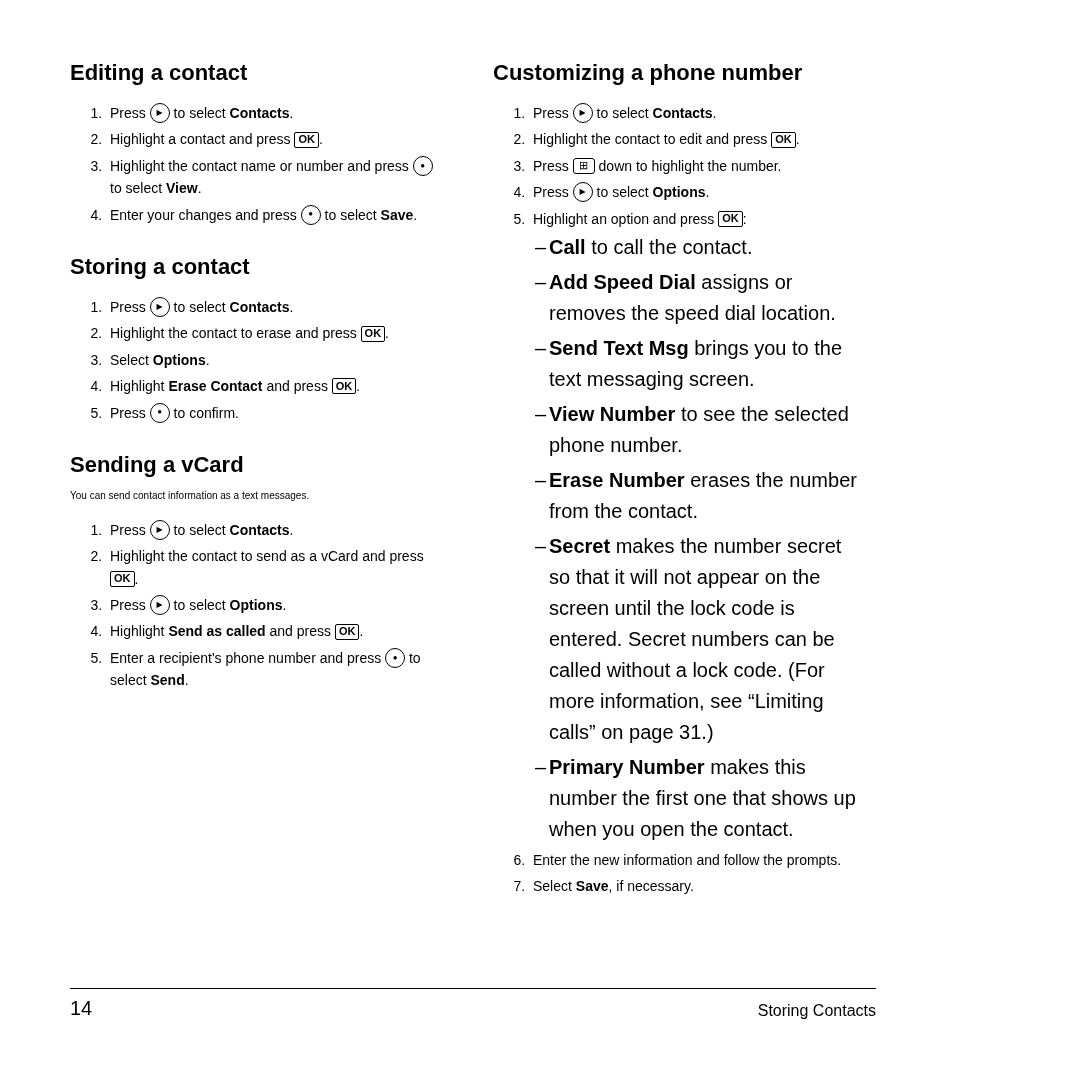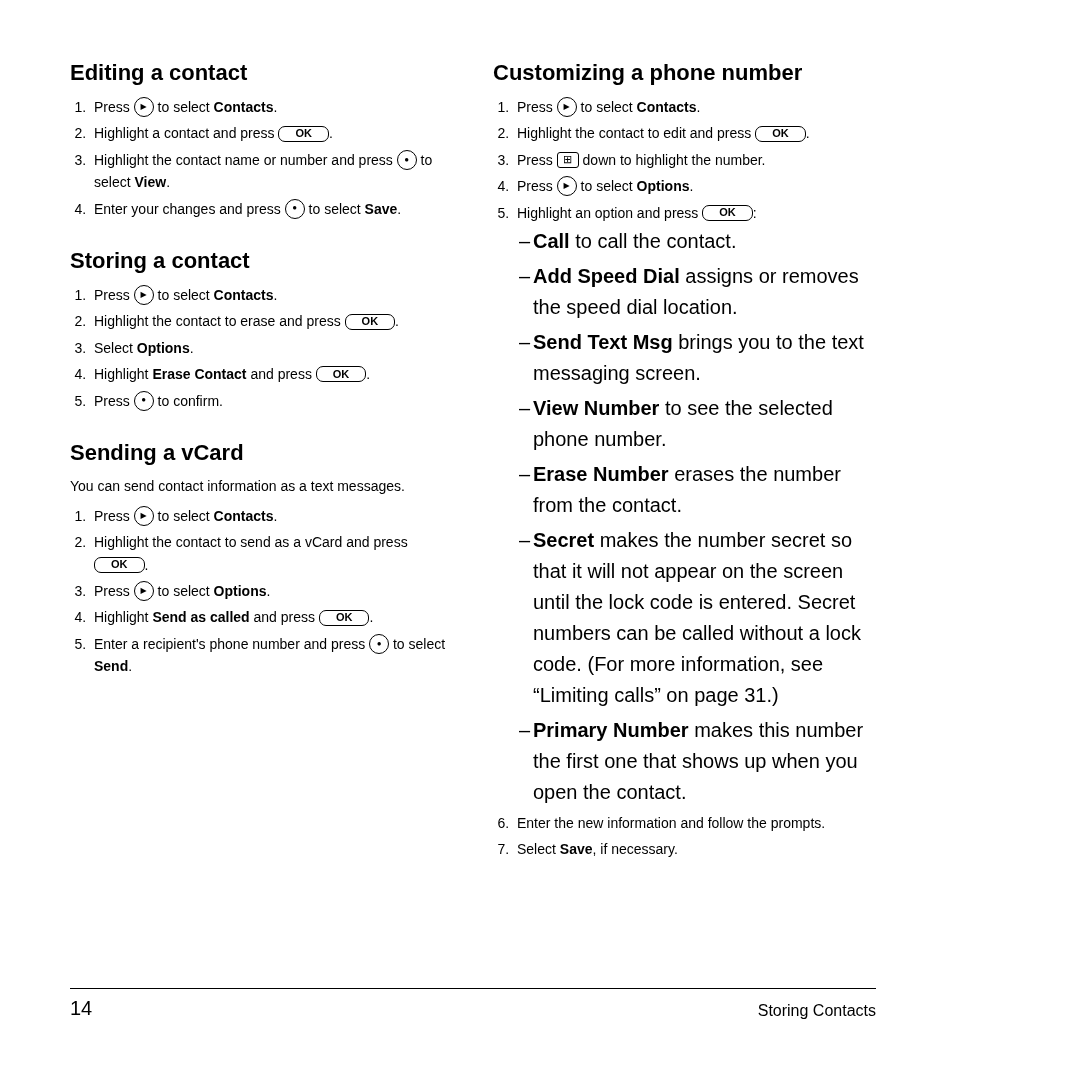--- a/index.html
+++ b/index.html
@@ -30,27 +30,27 @@
     .section {
       margin-bottom: 28px;
     }
     .section-title {
       font-size: 22px;
       font-weight: bold;
       margin-bottom: 10px;
       border-bottom: none;
     }
     .section-intro {
-      font-size: 14px;
+      font-size: 10px;
       margin-bottom: 8px;
       line-height: 1.5;
     }
     ol {
       padding-left: 20px;
-      margin: 0;
+      margin: 16px;
     }
     ol li {
       font-size: 14px;
       line-height: 1.6;
       margin-bottom: 4px;
       padding-left: 4px;
     }
     ul.sub-list {
       list-style: none;
       padding-left: 16px;
@@ -85,25 +85,25 @@
     }
     .icon-contacts::after {
       content: '▶';
       font-size: 8px;
     }
     .icon-ok {
       display: inline-flex;
       align-items: center;
       justify-content: center;
       border: 1.5px solid #000;
-      border-radius: 7px;
+      border-radius: 2px;
       font-size: 11px;
       font-weight: bold;
       vertical-align: middle;
-      padding: 0 16px;
+      padding: 0 3px;
       height: 16px;
       position: relative;
       top: -1px;
       letter-spacing: 0;
     }
     .icon-confirm {
       display: inline-flex;
       align-items: center;
       justify-content: center;
       width: 20px;

